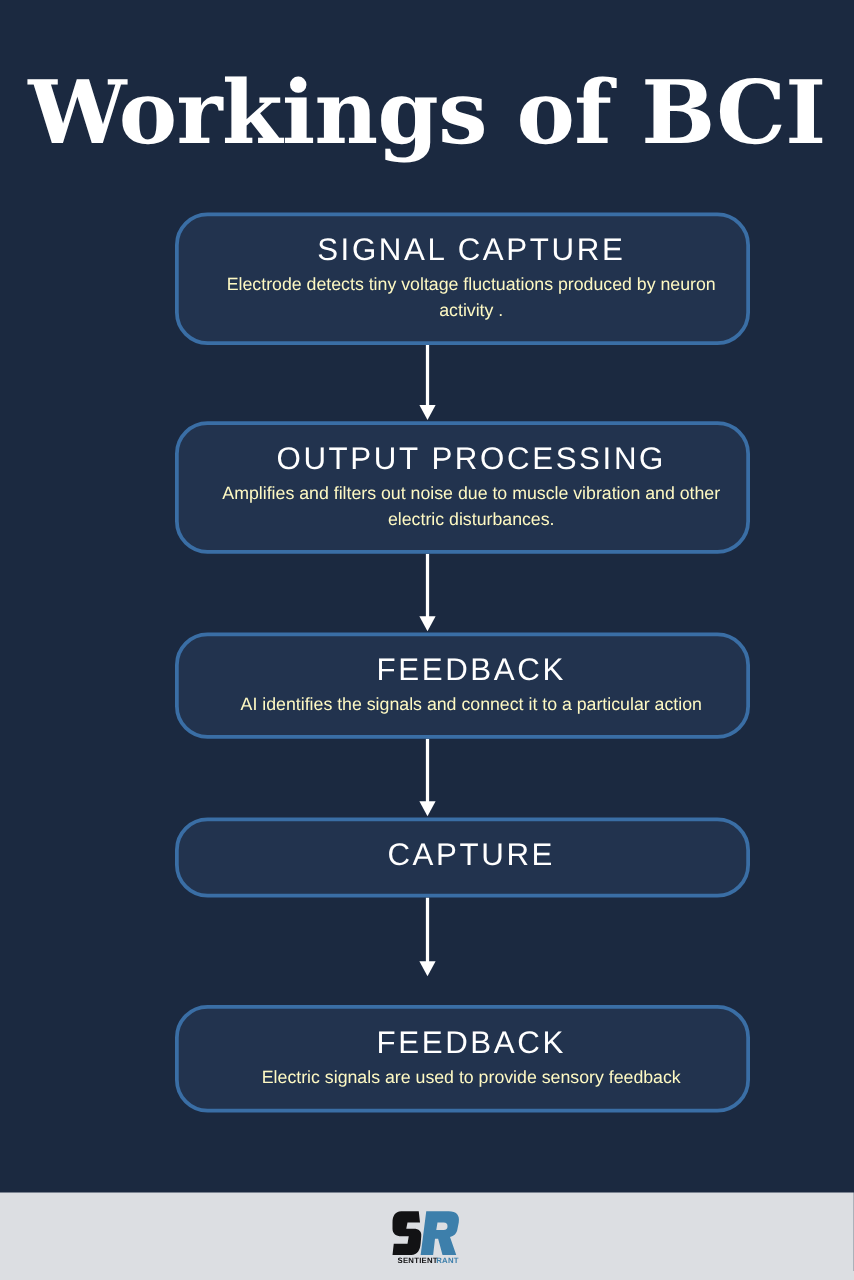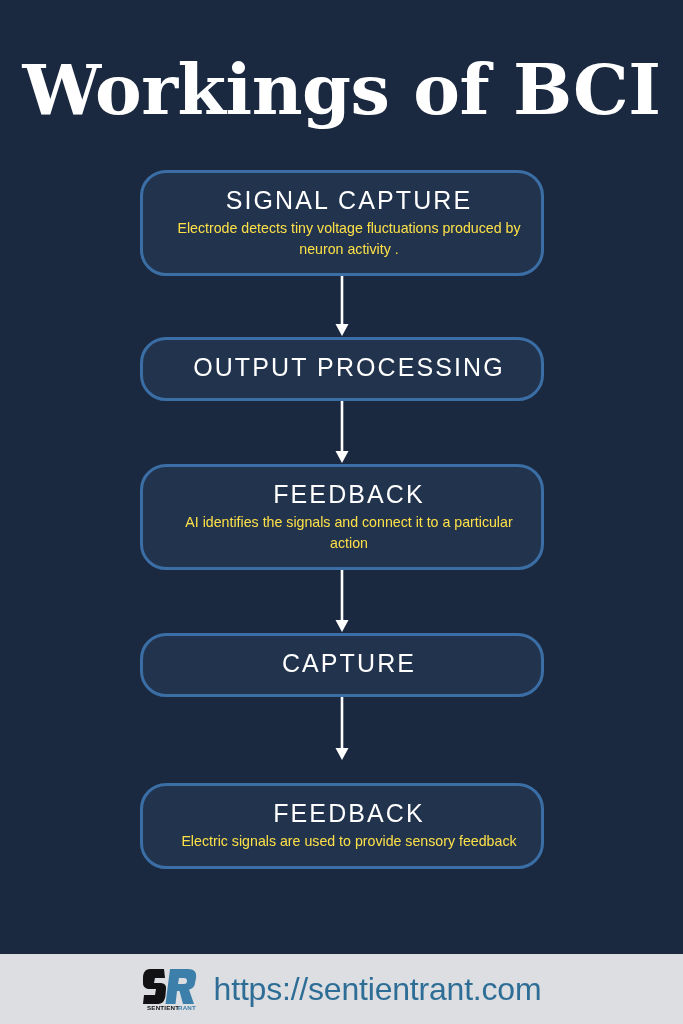--- a/index.html
+++ b/index.html
@@ -42,41 +42,41 @@
   .flow {
     position: absolute;
     top: 170px;
     left: 140px;
     width: 404px;
   }
 
   .step {
     position: relative;
     box-sizing: border-box;
-    width: 404px;
+    width: 460px;
     border: 3px solid #3a6ea5;
     border-radius: 26px;
     background: #22334e;
     text-align: center;
     padding: 11px 8px 13px 22px;
     box-shadow: 0 0 0 0 rgba(0,0,0,0);
   }
 
   .step-heading {
     color: #ffffff;
     font-size: 25px;
     line-height: 32px;
     font-weight: normal;
     letter-spacing: 2.1px;
     margin: 0 0 2px 0;
     white-space: nowrap;
   }
 
   .step-desc {
-    color: #fde047;
+    color: #fef9c3;
     font-size: 14.2px;
     line-height: 21px;
     font-weight: normal;
     margin: 0;
     padding: 0 6px;
   }
 
   
   .connector {
     position: relative;
@@ -135,20 +135,21 @@
 
     <div class="connector" style="height:61px;">
       <svg width="16" height="61" viewBox="0 0 16 61">
         <line x1="8" y1="0" x2="8" y2="50" stroke="#ffffff" stroke-width="2.6"></line>
         <polygon points="8,60 1.5,48 14.5,48" fill="#ffffff"></polygon>
       </svg>
     </div>
 
     <div class="step">
       <div class="step-heading">OUTPUT PROCESSING</div>
+      <div class="step-desc">Amplifies and filters out noise due to muscle vibration and other electric disturbances.</div>
     </div>
 
     <div class="connector" style="height:63px;">
       <svg width="16" height="63" viewBox="0 0 16 63">
         <line x1="8" y1="0" x2="8" y2="52" stroke="#ffffff" stroke-width="2.6"></line>
         <polygon points="8,62 1.5,50 14.5,50" fill="#ffffff"></polygon>
       </svg>
     </div>
 
     <div class="step">
@@ -188,17 +189,16 @@
 
           <path d="M22 3 L8 3 C3 3 1 7 1 12 L1 17 C1 21 4 23 8 23 L14 23 L13 29 L2 29 L1 38 L16 38 C21 38 23 34 23.5 29 L24 23 C24.5 19 22 17 18 17 L12 17 L13 12 L23 12 Z" fill="#121214"></path>
 
           <path d="M28 3 L46 3 C52 3 55 6 54 12 L53 17 C52.5 21 50 23 47 23.5 L52 38 L41 38 L37.5 25 L35 25 L33.5 38 L23.5 38 L28 3 Z
                    M37 12 L36 18 L42 18 C44 18 45 17 45 15 C45 13 44 12 42 12 Z" fill="#3d7fab"></path>
 
           <text x="5" y="44" font-family="'Liberation Sans', sans-serif" font-size="6.2" font-weight="bold" fill="#121214" letter-spacing="0.2">SENTIENT</text>
           <text x="36" y="44" font-family="'Liberation Sans', sans-serif" font-size="6.2" font-weight="bold" fill="#3d7fab" letter-spacing="0.2">RANT</text>
         </svg>
       </div>
-      <div class="footer-url">https://sentientrant.com</div>
     </div>
   </div>
 
 </div>
 
 </body></html>

